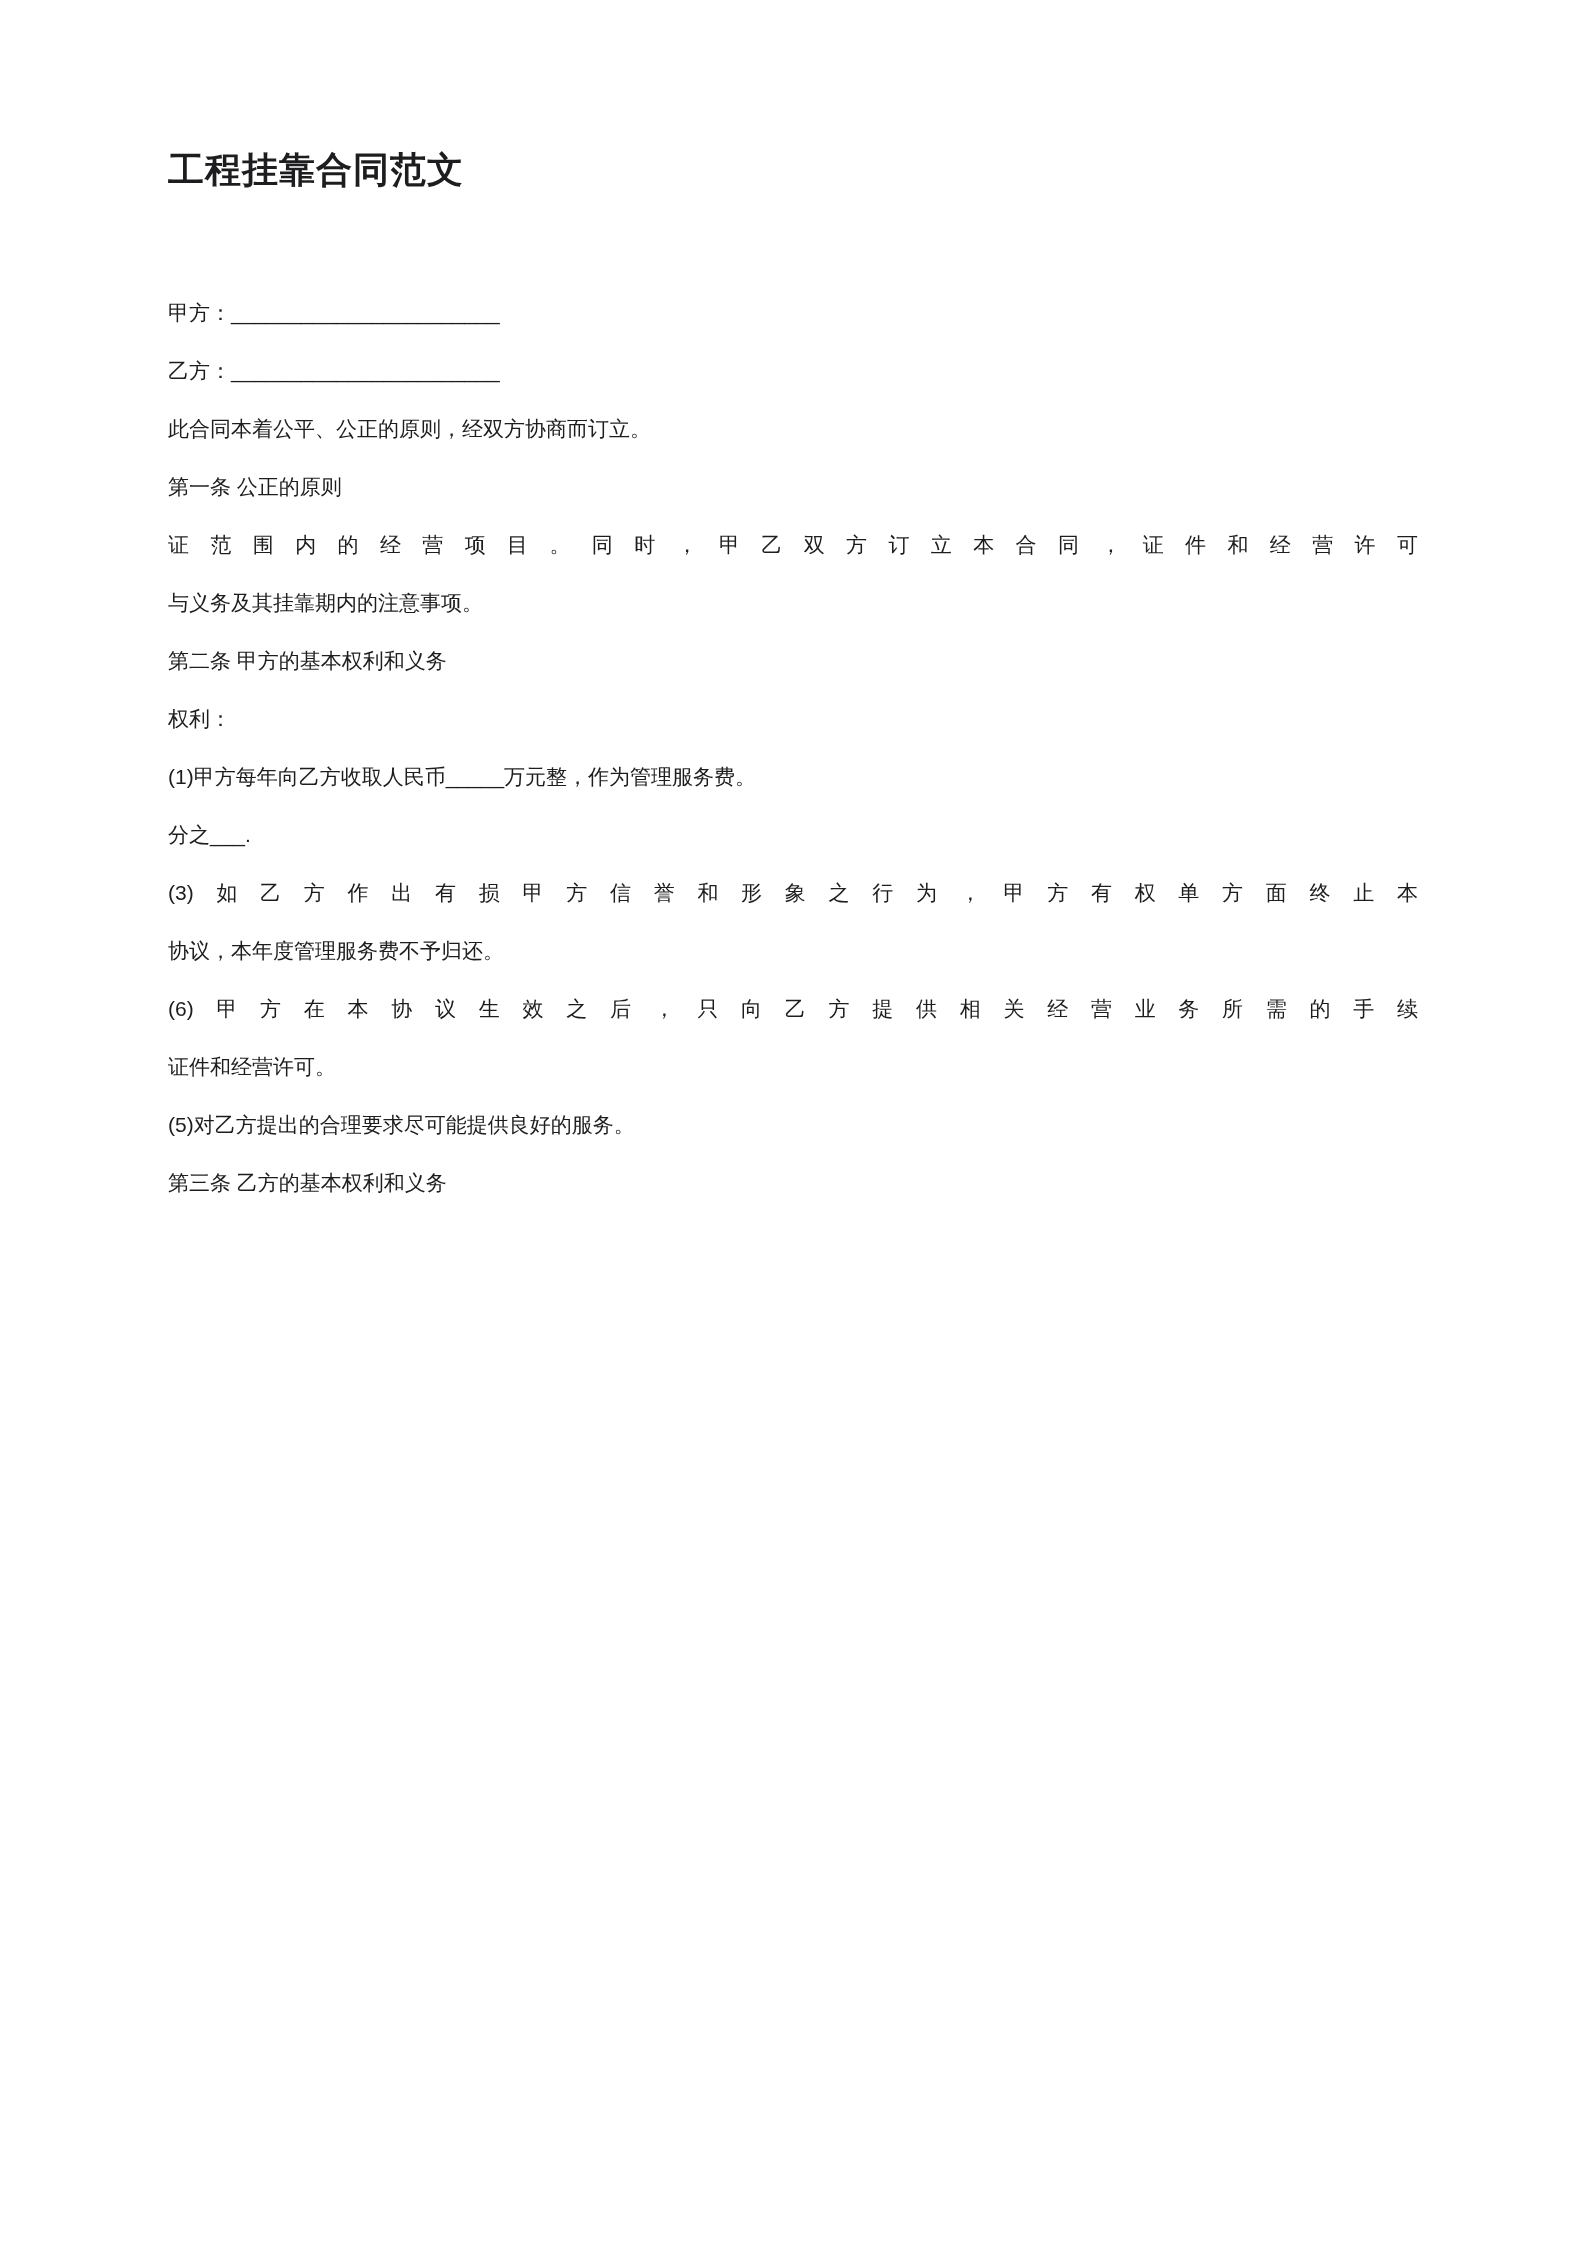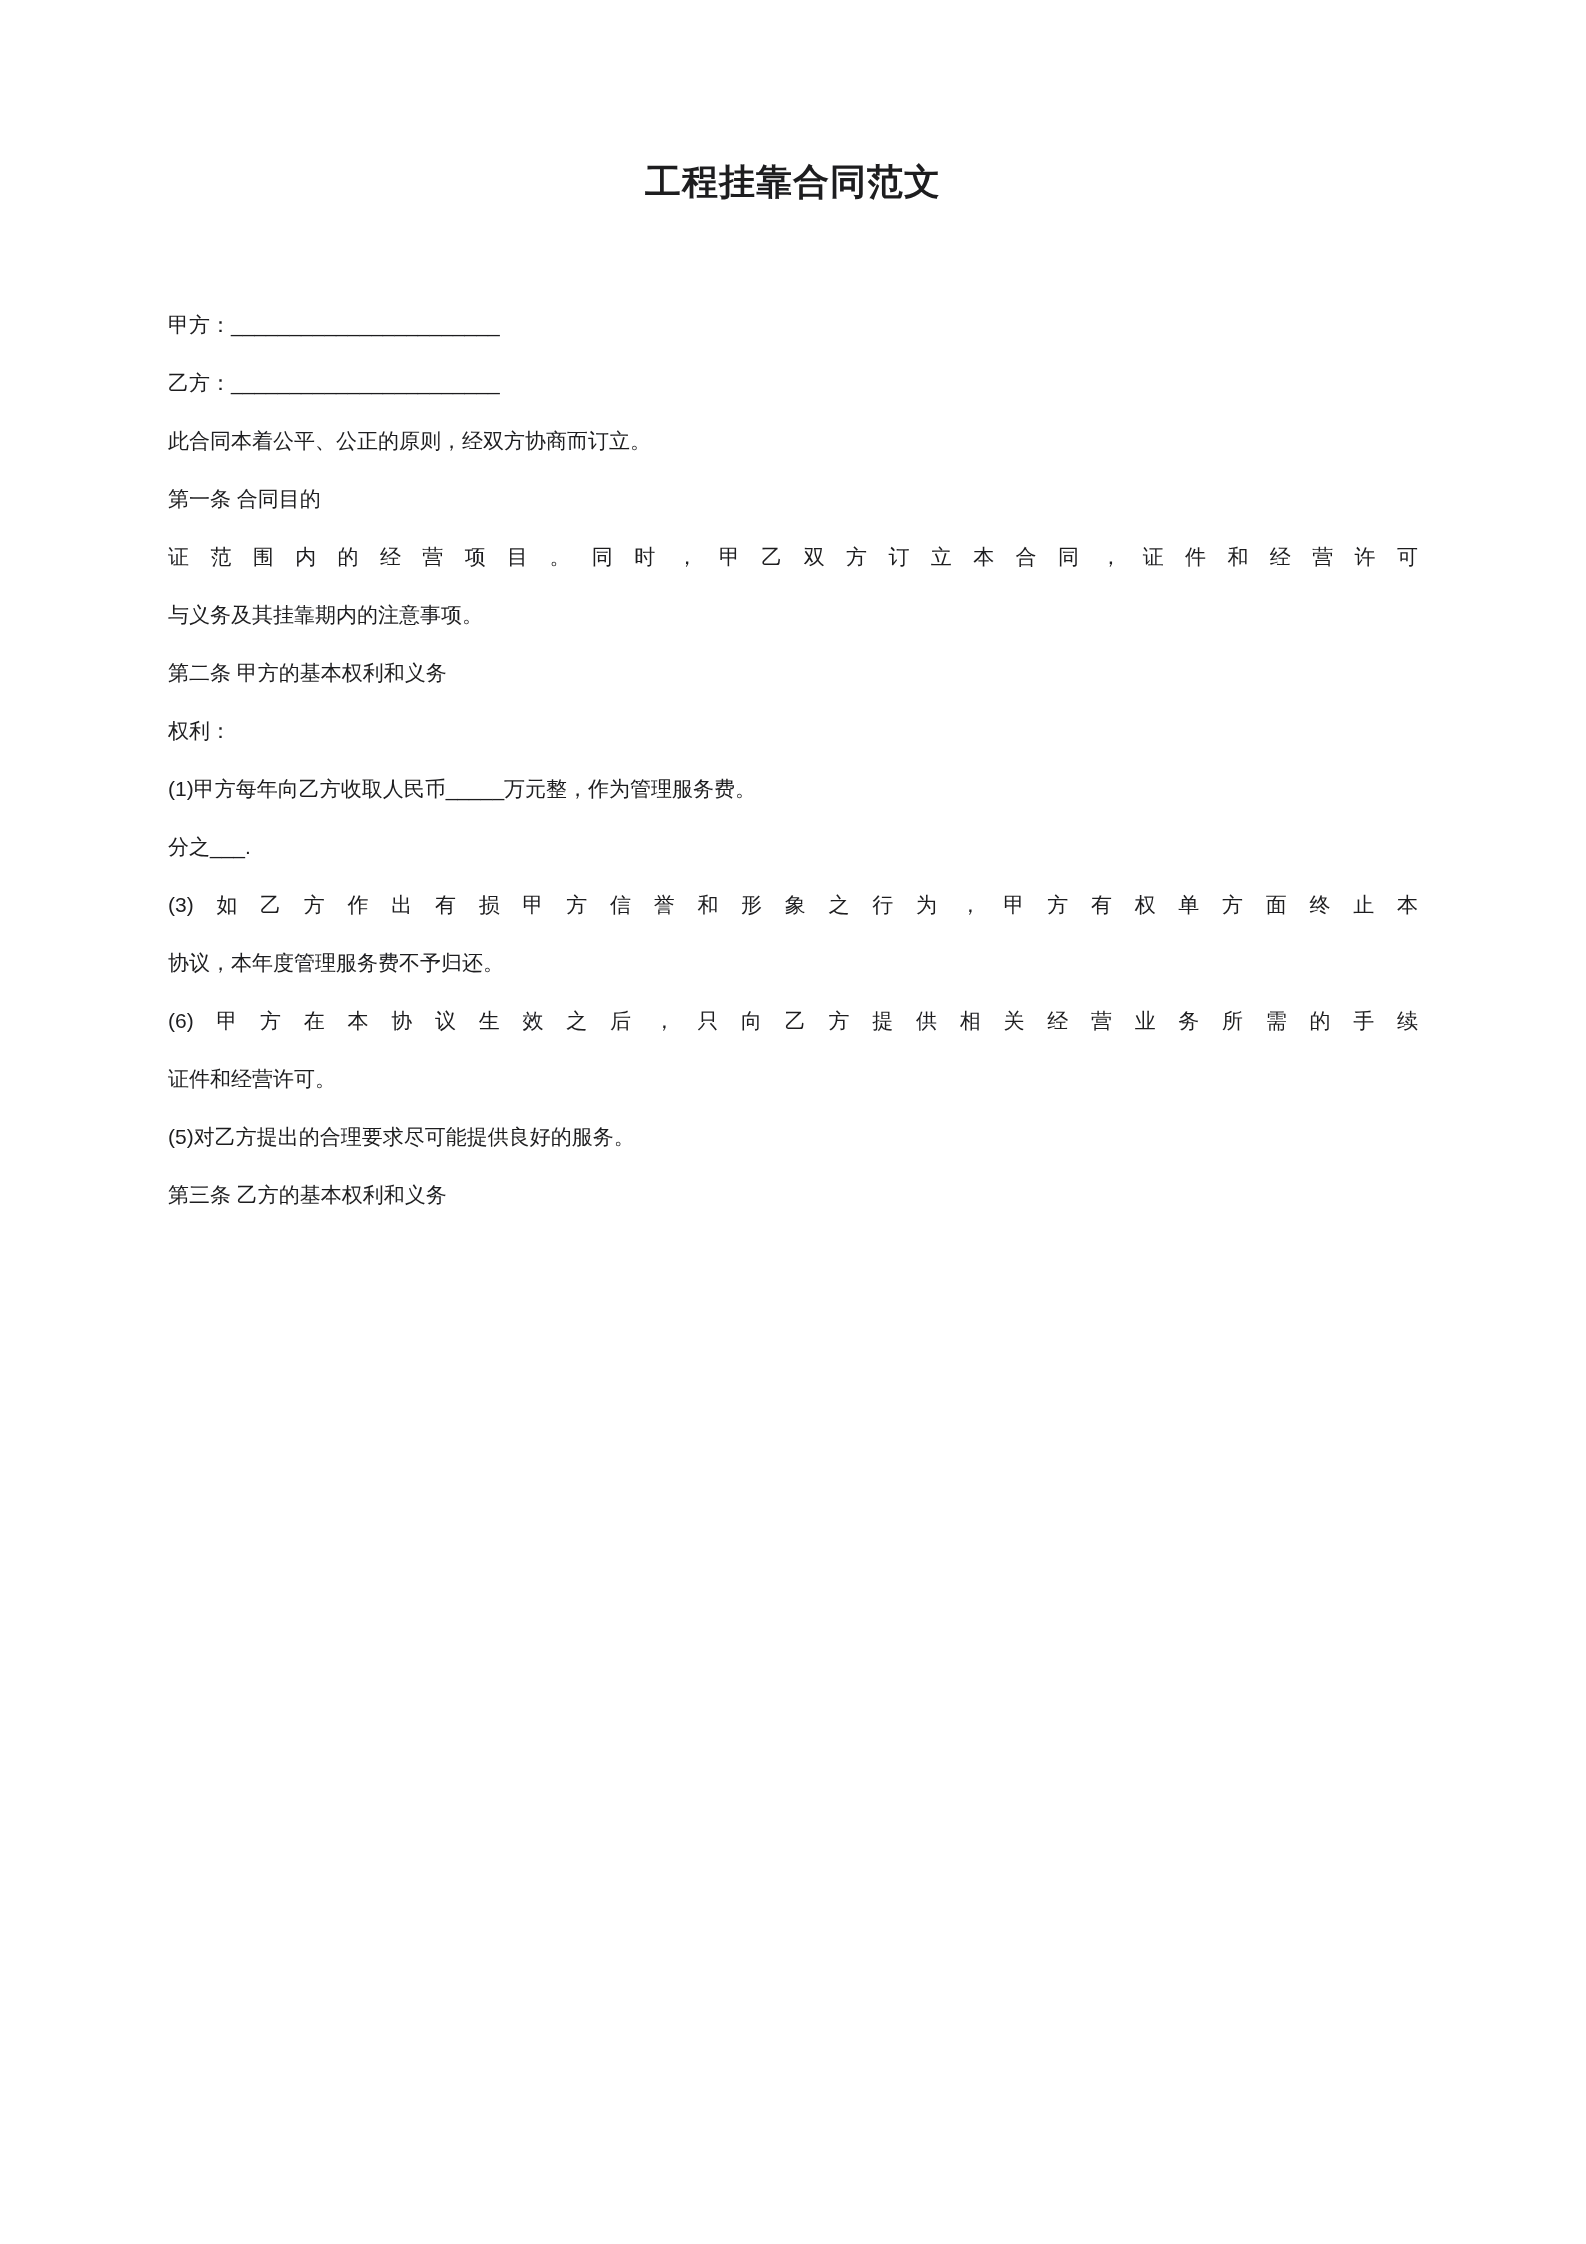--- a/index.html
+++ b/index.html
@@ -15,25 +15,25 @@
     color: #1d1d1f;
   }
   .page {
     box-sizing: border-box;
     width: 1586px;
     height: 2244px;
     padding: 142px 168px 0 168px;
     background: #ffffff;
   }
   .doc-title {
-    margin: 12px;
+    margin: 0;
     font-size: 36px;
     line-height: 56px;
     font-weight: 700;
-    text-align: center;
+    text-align: left;
     letter-spacing: 1px;
   }
   .doc-body {
     margin-top: 86px;
   }
   .line {
     font-size: 21px;
     line-height: 58px;
     height: 58px;
     white-space: nowrap;
@@ -51,21 +51,21 @@
 </head>
 <body>
 
 <div class="page">
   <h1 class="doc-title">工程挂靠合同范文</h1>
 
   <div class="doc-body">
     <div class="line">甲方：_______________________</div>
     <div class="line">乙方：_______________________</div>
     <div class="line">此合同本着公平、公正的原则，经双方协商而订立。</div>
-    <div class="line">第一条 合同目的</div>
+    <div class="line">第一条 公正的原则</div>
     <div class="line stretch">证范围内的经营项目。同时，甲乙双方订立本合同，证件和经营许可</div>
     <div class="line">与义务及其挂靠期内的注意事项。</div>
     <div class="line">第二条 甲方的基本权利和义务</div>
     <div class="line">权利：</div>
     <div class="line">(1)甲方每年向乙方收取人民币_____万元整，作为管理服务费。</div>
     <div class="line">分之___.</div>
     <div class="line stretch">(3)如乙方作出有损甲方信誉和形象之行为，甲方有权单方面终止本</div>
     <div class="line">协议，本年度管理服务费不予归还。</div>
     <div class="line stretch">(6)甲方在本协议生效之后，只向乙方提供相关经营业务所需的手续</div>
     <div class="line">证件和经营许可。</div>

